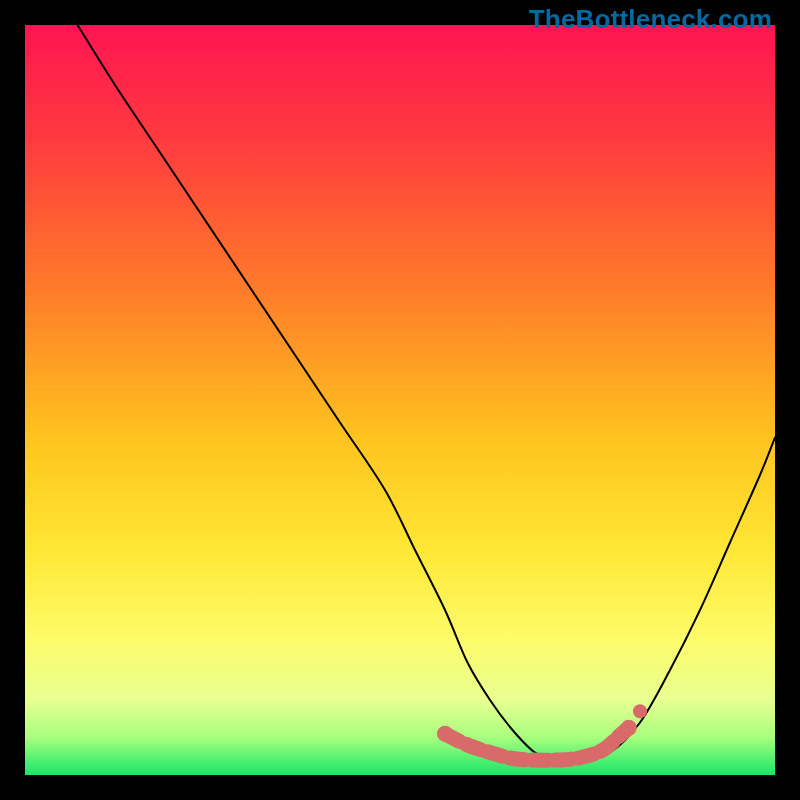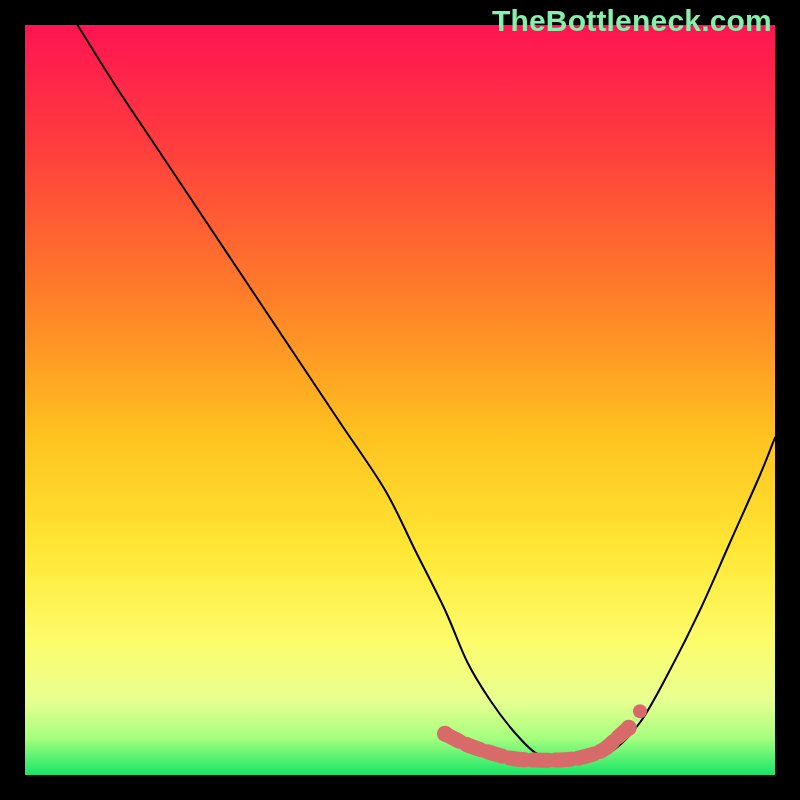--- a/index.html
+++ b/index.html
@@ -21,23 +21,23 @@
     left: 25px;
     top: 25px;
     width: 750px;
     height: 750px;
     overflow: hidden;
   }
   .watermark {
     position: absolute;
     top: 4px;
     right: 28px;
-    font-size: 30px;
+    font-size: 26px;
     font-weight: 600;
-    color: #86efac;
+    color: #0369a1;
     letter-spacing: 0.2px;
   }
   svg { display: block; }
 </style>
 </head>
 <body>
 
 <div class="frame">
 
   <div class="plot">

